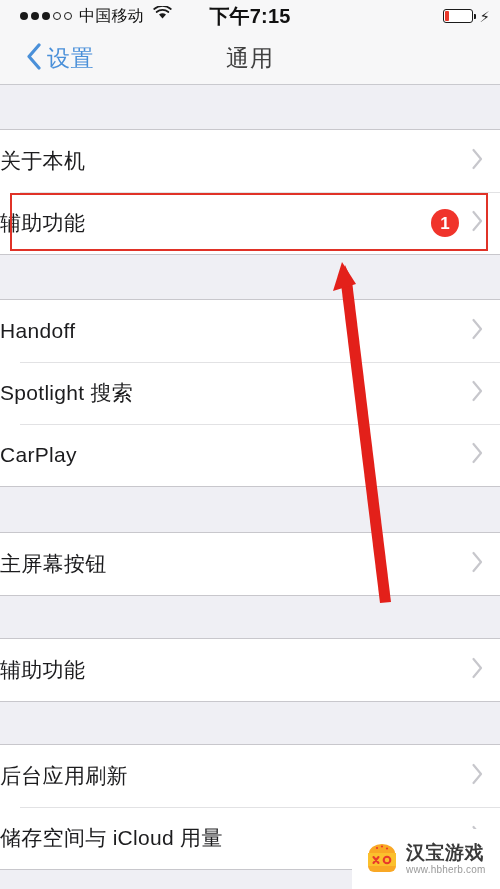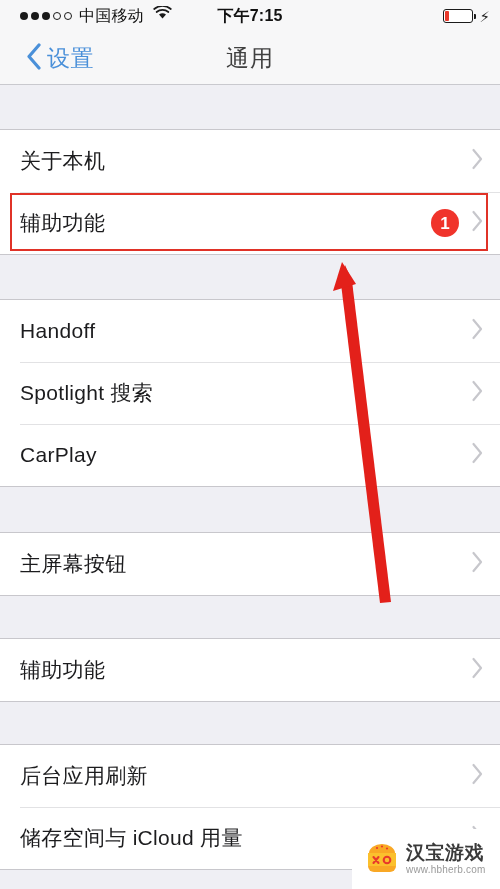--- a/index.html
+++ b/index.html
@@ -59,21 +59,21 @@
   .status-center {
     position: absolute;
     left: 0; right: 0;
     top: 0; bottom: 0;
     display: flex;
     align-items: center;
     justify-content: center;
     pointer-events: none;
   }
   .time {
-    font-size: 16px;
+    font-size: 20px;
     font-weight: bold;
     color: #111;
     letter-spacing: 0.2px;
   }
   .status-right {
     position: absolute;
     right: 10px;
     top: 0; bottom: 0;
     display: flex;
     align-items: center;
@@ -165,21 +165,20 @@
   }
   .gap-44 { height: 44px; }
   .gap-42 { height: 42px; }
   .gap-45 { height: 45px; }
 
   .row {
     position: relative;
     height: 62px;
     display: flex;
     align-items: center;
-    padding-left: 20px;
     padding-right: 16px;
     background: #ffffff;
     box-sizing: border-box;
     cursor: pointer;
   }
   .row + .row:before {
     content: "";
     position: absolute;
     left: 20px;
     right: 0;

